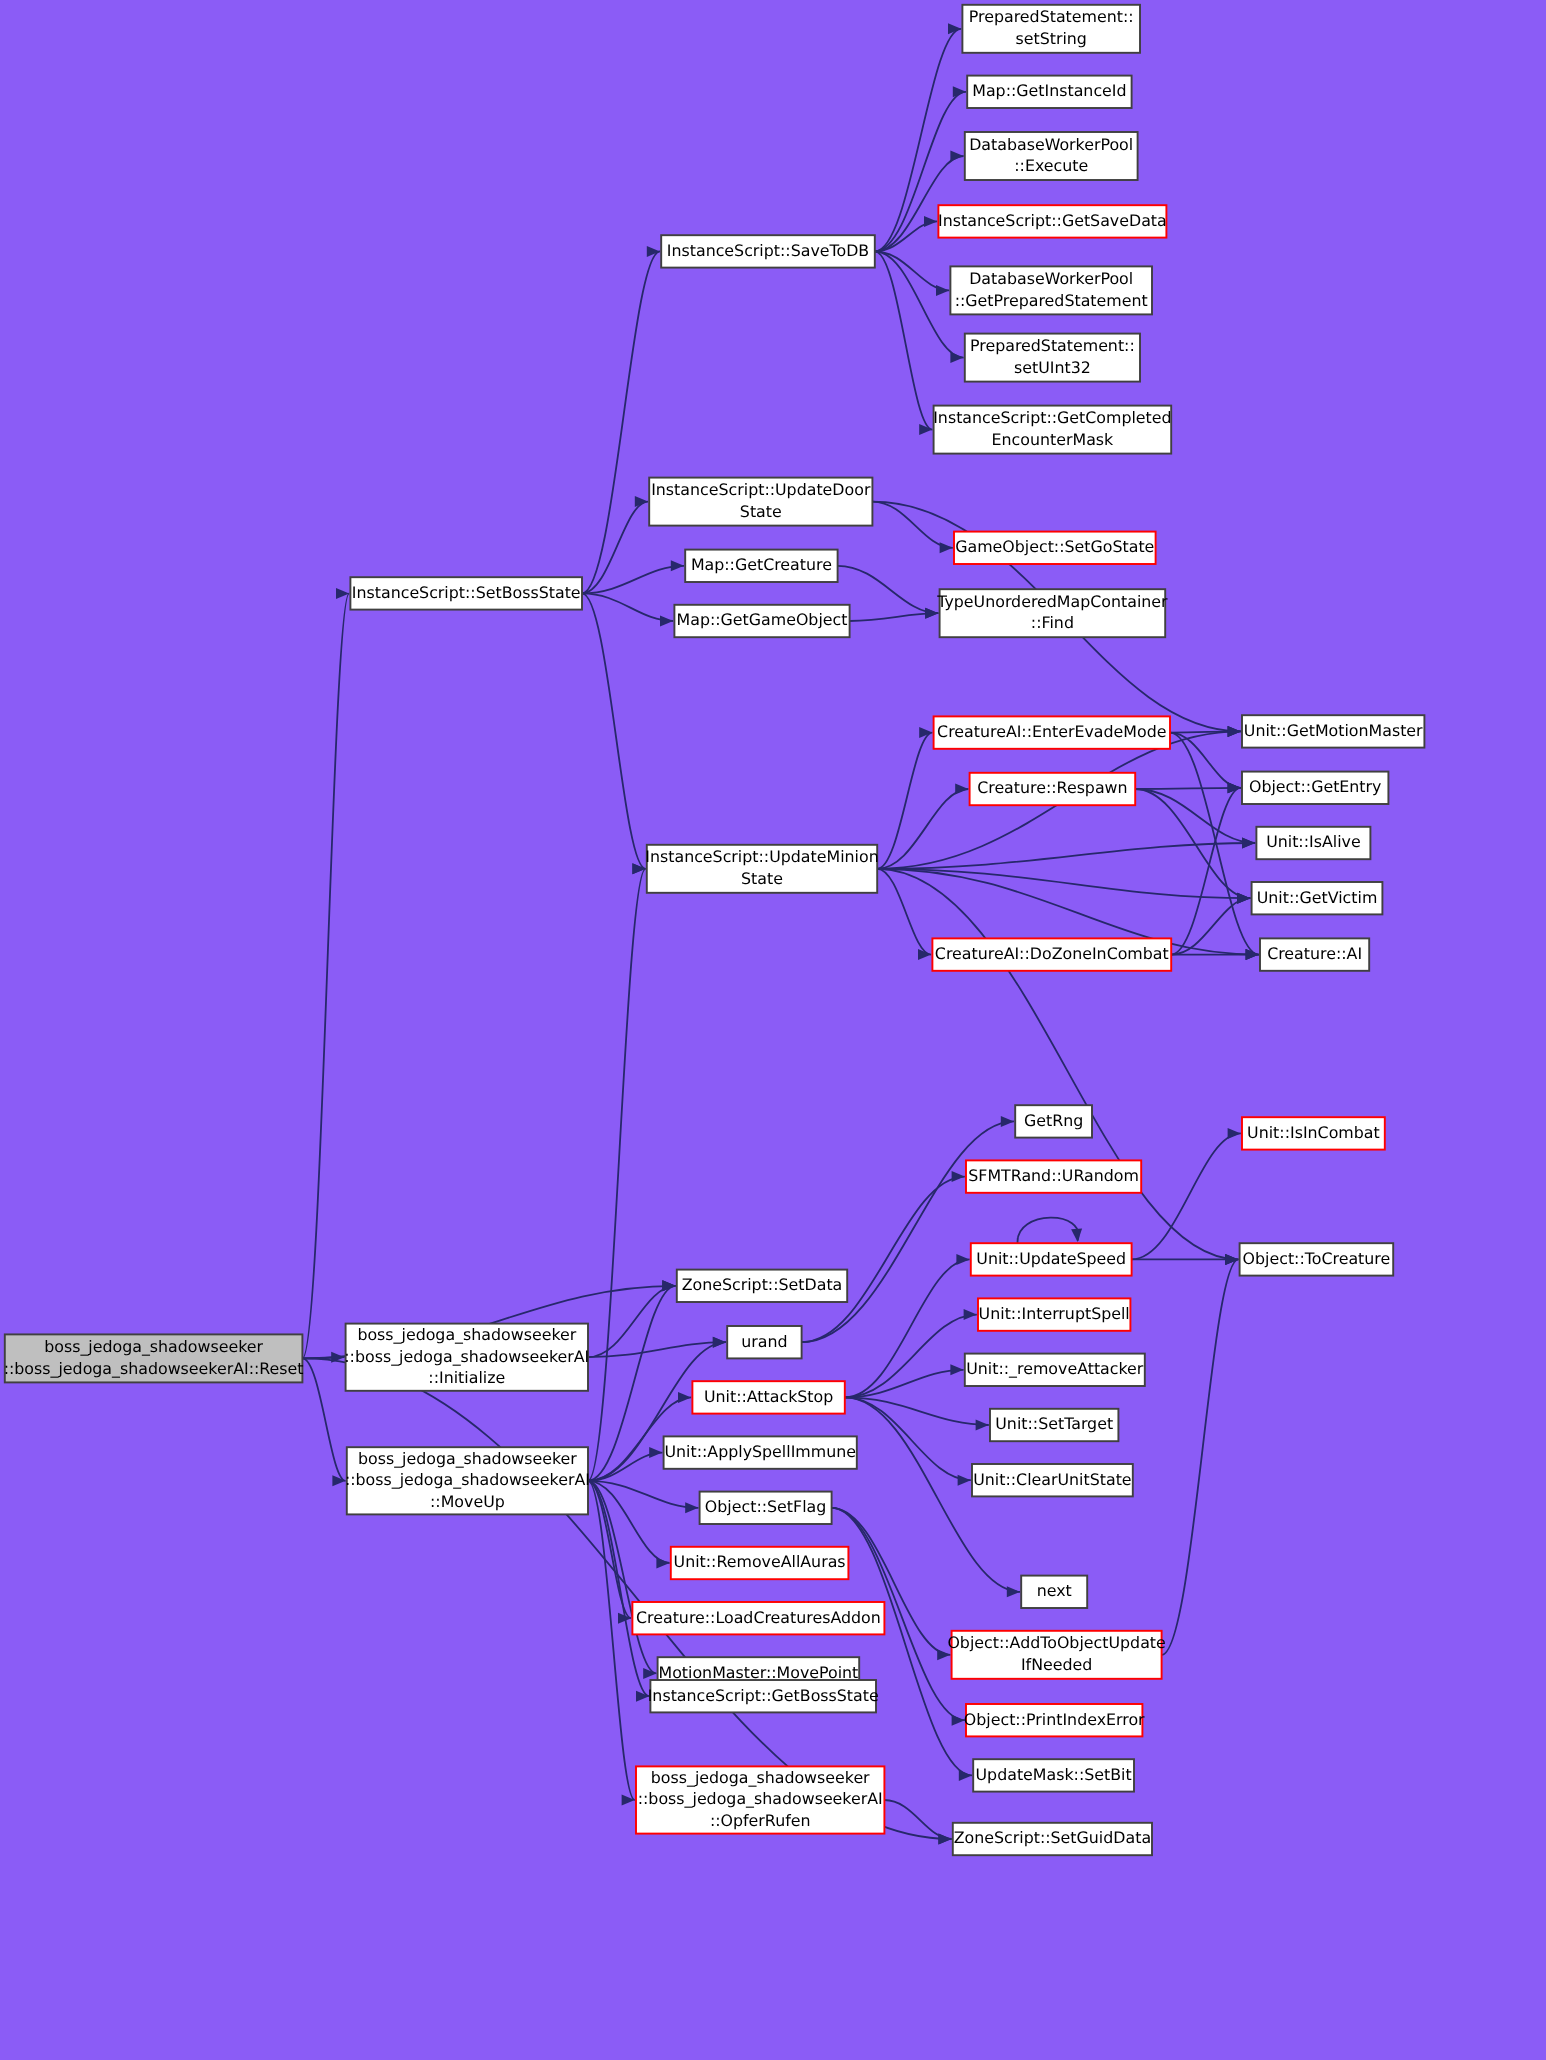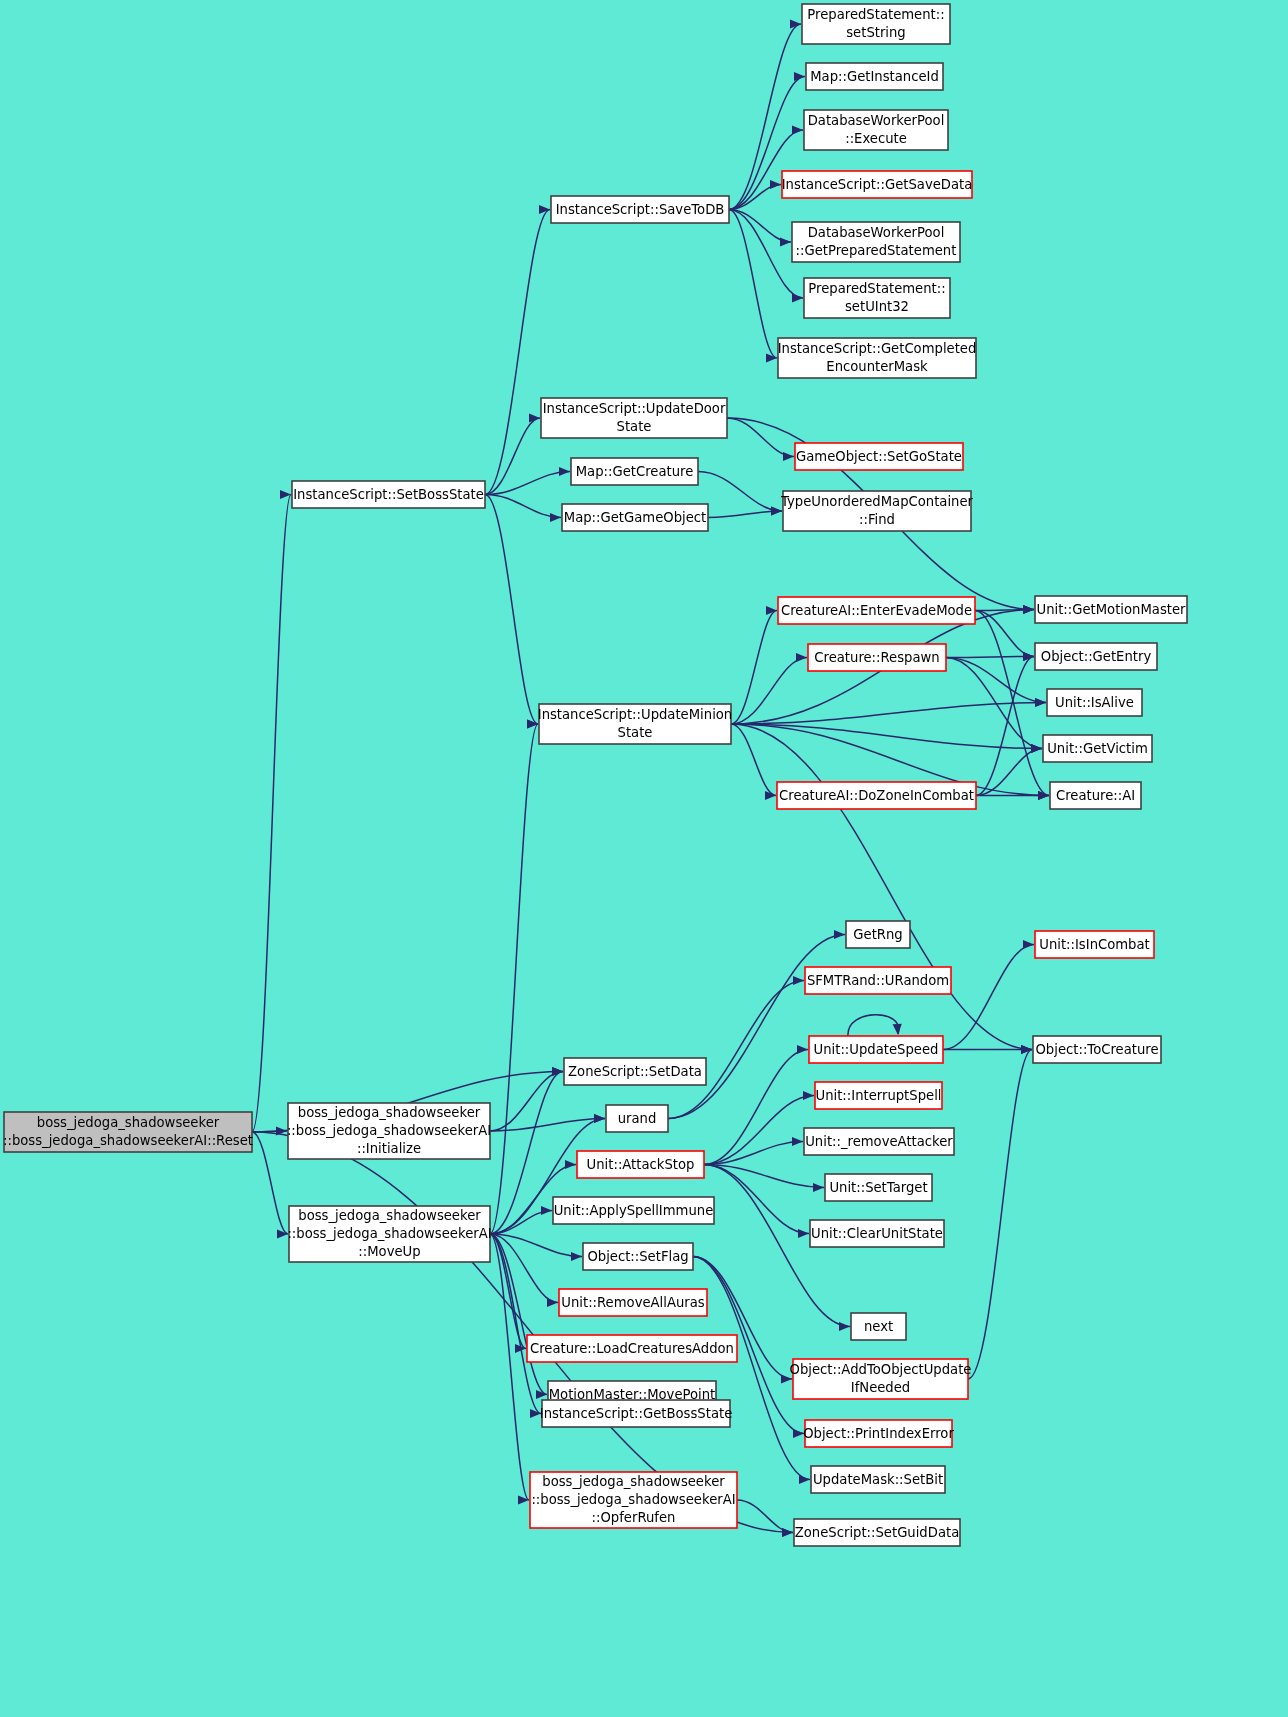--- a/index.html
+++ b/index.html
@@ -1,17 +1,17 @@
 <!DOCTYPE html>
 <html><head>
 <meta charset="utf-8">
 <style>
   html,body{margin:0;padding:0;background:#ffffff;}
   body{font-family:"DejaVu Sans","Liberation Sans",sans-serif;}
-  #graph{position:relative;width:1288px;height:1717px;background:#5eead4;overflow:hidden;}
+  #graph{position:relative;width:1288px;height:1717px;background:#8b5cf6;overflow:hidden;}
   svg{position:absolute;left:0;top:0;width:1288px;height:1717px;}
   .node-label{
     font-family:"DejaVu Sans","Liberation Sans",sans-serif;
     font-size:13.2px;
     fill:#000000;
     text-anchor:middle;
     dominant-baseline:middle;
     white-space:pre;
   }
   .nbox{fill:#ffffff;stroke:#404040;stroke-width:1.6;}

